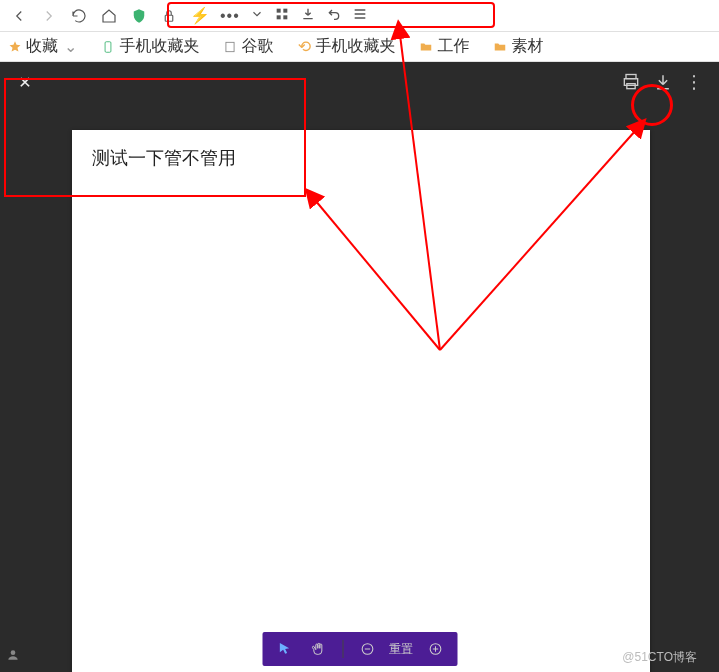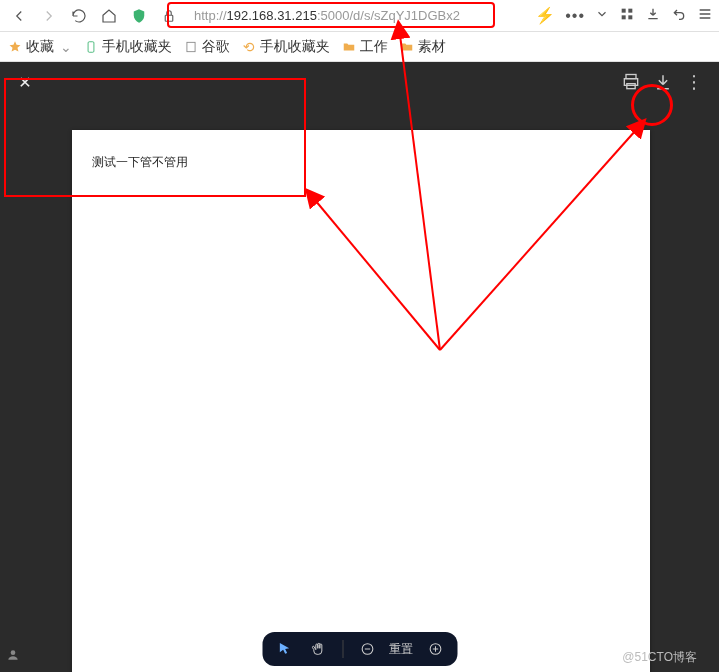--- a/index.html
+++ b/index.html
@@ -13,21 +13,21 @@
 .lock-btn { color: #666; }
 .url-bar { flex: 1; height: 24px; display: flex; align-items: center; padding: 0 8px; font-size: 13px; color: #333; }
 .url-dim { color: #999; }
 .lightning { color: #888; margin-left: 4px; }
 .dots { color: #555; letter-spacing: 1px; cursor: pointer; }
 .chev { color: #555; cursor: pointer; }
 .grid-icon { width: 16px; height: 16px; }
 .right-controls { display: flex; align-items: center; gap: 10px; margin-left: 6px; }
 
 
-.bookmarks-bar { height: 30px; display: flex; align-items: center; padding: 0 8px; gap: 12px; font-size: 14px; color: #333; border-bottom: 1px solid #e0e0e0; }
+.bookmarks-bar { height: 30px; display: flex; align-items: center; padding: 0 8px; gap: 24px; font-size: 16px; color: #333; border-bottom: 1px solid #e0e0e0; }
 .bm-item { display: flex; align-items: center; gap: 4px; cursor: pointer; }
 .bm-item .ic { width: 14px; height: 14px; display: inline-flex; align-items: center; justify-content: center; color: #f0ad4e; }
 .bm-item .ic svg { width: 14px; height: 14px; fill: currentColor; }
 .bm-item.mobile .ic { color: #3cb371; }
 .bm-item.google .ic { color: #555; }
 .bm-item.domain .ic { color: #f0ad4e; }
 
 
 .viewer { position: relative; background: #2b2b2b; height: 610px; }
 .viewer-header { height: 40px; display: flex; align-items: center; padding: 0 10px; color: #eee; }
@@ -40,24 +40,24 @@
 .viewer-header .ic-btn { width: 32px; height: 32px; display: flex; align-items: center; justify-content: center; color: #ccc; cursor: pointer; }
 .viewer-header .kebab { font-size: 18px; cursor: pointer; color:#ccc; padding:0 6px; }
 
 .scroll-area { position: absolute; top: 40px; left: 0; right: 0; bottom: 0; overflow-y: scroll; }
 .scroll-area::-webkit-scrollbar { width: 14px; }
 .scroll-area::-webkit-scrollbar-track { background: #3a3a3a; }
 .scroll-area::-webkit-scrollbar-thumb { background: #666; }
 .scroll-spacer { height: 1200px; position: relative; }
 
 .page { position: absolute; top: 28px; left: 72px; width: 578px; height: 620px; background: #fff; box-shadow: 0 1px 4px rgba(0,0,0,.4); }
-.page-text { padding: 24px 20px; font-size: 12px; color: #222; }
-
-
-.bottom-controls { position: absolute; bottom: 6px; left: 50%; transform: translateX(-50%); height: 34px; background: #0f172a; border-radius: 12px; display: flex; align-items: center; padding: 0 8px; gap: 6px; color: #ccc; font-size: 12px; }
+.page-text { padding: 16px 20px; font-size: 18px; color: #222; }
+
+
+.bottom-controls { position: absolute; bottom: 6px; left: 50%; transform: translateX(-50%); height: 34px; background: #4c1d95; border-radius: 2px; display: flex; align-items: center; padding: 0 8px; gap: 6px; color: #ccc; font-size: 12px; }
 .bottom-controls .bc { width: 28px; height: 28px; display: flex; align-items: center; justify-content: center; cursor: pointer; }
 .bottom-controls .bc.active { color: #6cb0ff; }
 .bottom-controls .sep { width: 1px; height: 18px; background: #444; margin: 0 4px; }
 .bottom-controls .txt { padding: 0 2px; }
 
 
 .annot { position: absolute; pointer-events: none; z-index: 50; }
 .annot-rect { border: 2px solid red; }
 .annot-url { top: 2px; left: 167px; width: 328px; height: 26px; border-radius: 4px; }
 .annot-top { top: 78px; left: 4px; width: 302px; height: 119px; }
@@ -96,25 +96,20 @@
       <svg viewBox="0 0 24 24">
         <path d="M12 3l7 3v5c0 5-3 8-7 10-4-2-7-5-7-10V6z" fill="#3cb371" stroke="none"></path>
       </svg>
     </div>
   <div class="tool-btn lock-btn">
       <svg viewBox="0 0 24 24">
         <rect x="7" y="11" width="10" height="8" rx="1"></rect>
         <path d="M9 11V8a3 3 0 0 1 6 0v3"></path>
       </svg>
     </div>
-  <div class="url-bar">
-    <span class="url-dim">http://</span>
-      <span>192.168.31.215</span>
-      <span class="url-dim">:5000/d/s/sZqYJ1DGBx2</span>
-  </div>
   <span class="lightning">⚡</span>
   <div class="right-controls">
     <span class="dots">•••</span>
     <span class="chev"><svg width="14" height="14" viewBox="0 0 24 24" fill="none" stroke="currentColor" stroke-width="2">
           <path d="M6 9l6 6 6-6"></path>
         </svg></span>
     <span><svg class="grid-icon" viewBox="0 0 24 24" fill="#555">
           <rect x="4" y="4" width="6" height="6"></rect>
           <rect x="14" y="4" width="6" height="6"></rect>
           <rect x="4" y="14" width="6" height="6"></rect>

